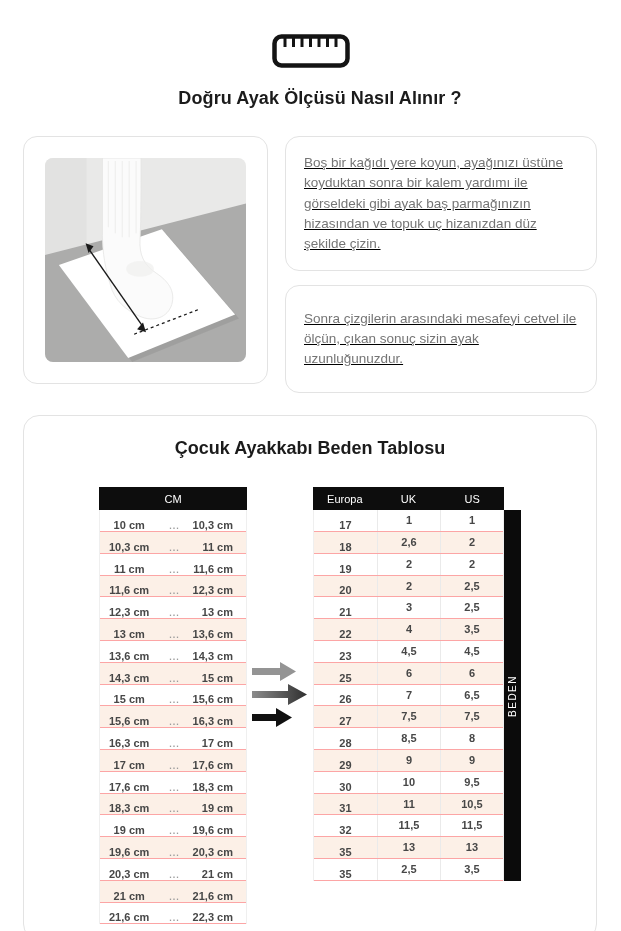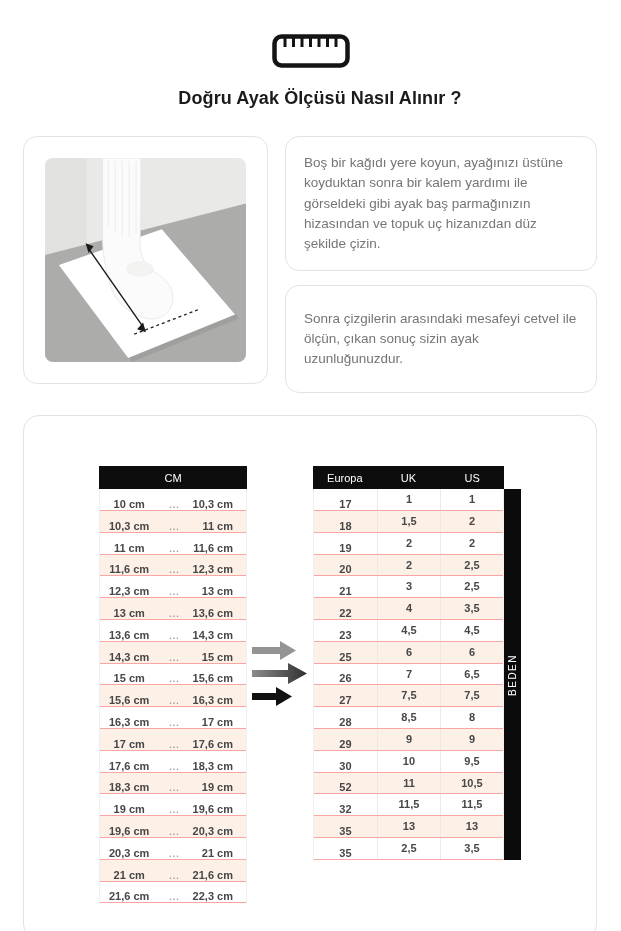--- a/index.html
+++ b/index.html
@@ -2,21 +2,21 @@
 <html><head>
 <meta charset="utf-8">
 <style>
   html,body{margin:0;padding:0;background:#ffffff;}
   body{width:621px;height:931px;font-family:"Liberation Sans", sans-serif;-webkit-font-smoothing:antialiased;overflow:hidden;}
   .page{width:621px;height:931px;position:relative;background:#fff;}
 
   
   .icon-wrap{display:flex;justify-content:center;padding-top:34px;}
   .title{margin-top:20px;text-align:center;font-size:18px;font-weight:700;color:#1b1b1b;letter-spacing:.1px;padding-left:19px;}
-  .row1{display:flex;gap:17px;margin:27px 24px 0 23px;}
+  .row1{display:flex;gap:17px;margin:27px 24px 0 23px;text-decoration:underline;}
   .photo-card{width:245px;height:248px;box-sizing:border-box;border:1px solid #e3e3e3;border-radius:14px;padding:21px;flex:none;background:#fff;}
   .photo-frame{width:100%;height:100%;border-radius:8px;overflow:hidden;}
   .photo-frame svg{display:block;width:100%;height:100%;}
   .text-col{flex:1;display:flex;flex-direction:column;gap:14px;}
   .text-card{box-sizing:border-box;border:1px solid #e3e3e3;border-radius:14px;padding:16px 18px;color:#757575;font-size:13.5px;line-height:1.5;background:#fff;}
   .text-card.tc1{min-height:122px;}
   .text-card.tc2{min-height:108px;display:flex;align-items:center;}
 
   
   .table-card{box-sizing:border-box;margin:22px 24px 0 23px;height:525px;border:1px solid #e3e3e3;border-radius:16px;padding-top:22px;background:#fff;}
@@ -96,20 +96,21 @@
       <div class="text-card tc1">
         <span>Boş bir kağıdı yere koyun, ayağınızı üstüne koyduktan sonra bir kalem yardımı ile görseldeki gibi ayak baş parmağınızın hizasından ve topuk uç hizanızdan düz şekilde çizin.</span>
       </div>
       <div class="text-card tc2">
         <span>Sonra çizgilerin arasındaki mesafeyi cetvel ile ölçün, çıkan sonuç sizin ayak uzunluğunuzdur.</span>
       </div>
     </div>
   </div>
 
   <div class="table-card">
+    <div class="title2">Çocuk Ayakkabı Beden Tablosu</div>
 
     <div class="tables-row">
 
       <div class="cm-table">
         <div class="tbl-header">
           <span>CM</span>
         </div>
         <div class="tbl-body" id="cm-body">
             <div class="t-row">
               <span class="cm-c1">10 cm</span>
@@ -231,21 +232,21 @@
             <span>US</span>
           </div>
           <div class="tbl-body" id="size-body">
               <div class="t-row">
                 <span class="sc">17</span>
                 <span class="sc">1</span>
                 <span class="sc">1</span>
               </div>
               <div class="t-row">
                 <span class="sc">18</span>
-                <span class="sc">1,5</span>
+                <span class="sc">2,6</span>
                 <span class="sc">2</span>
               </div>
               <div class="t-row">
                 <span class="sc">19</span>
                 <span class="sc">2</span>
                 <span class="sc">2</span>
               </div>
               <div class="t-row">
                 <span class="sc">20</span>
                 <span class="sc">2</span>
@@ -290,21 +291,21 @@
                 <span class="sc">29</span>
                 <span class="sc">9</span>
                 <span class="sc">9</span>
               </div>
               <div class="t-row">
                 <span class="sc">30</span>
                 <span class="sc">10</span>
                 <span class="sc">9,5</span>
               </div>
               <div class="t-row">
-                <span class="sc">52</span>
+                <span class="sc">31</span>
                 <span class="sc">11</span>
                 <span class="sc">10,5</span>
               </div>
               <div class="t-row">
                 <span class="sc">32</span>
                 <span class="sc">11,5</span>
                 <span class="sc">11,5</span>
               </div>
               <div class="t-row">
                 <span class="sc">35</span>

